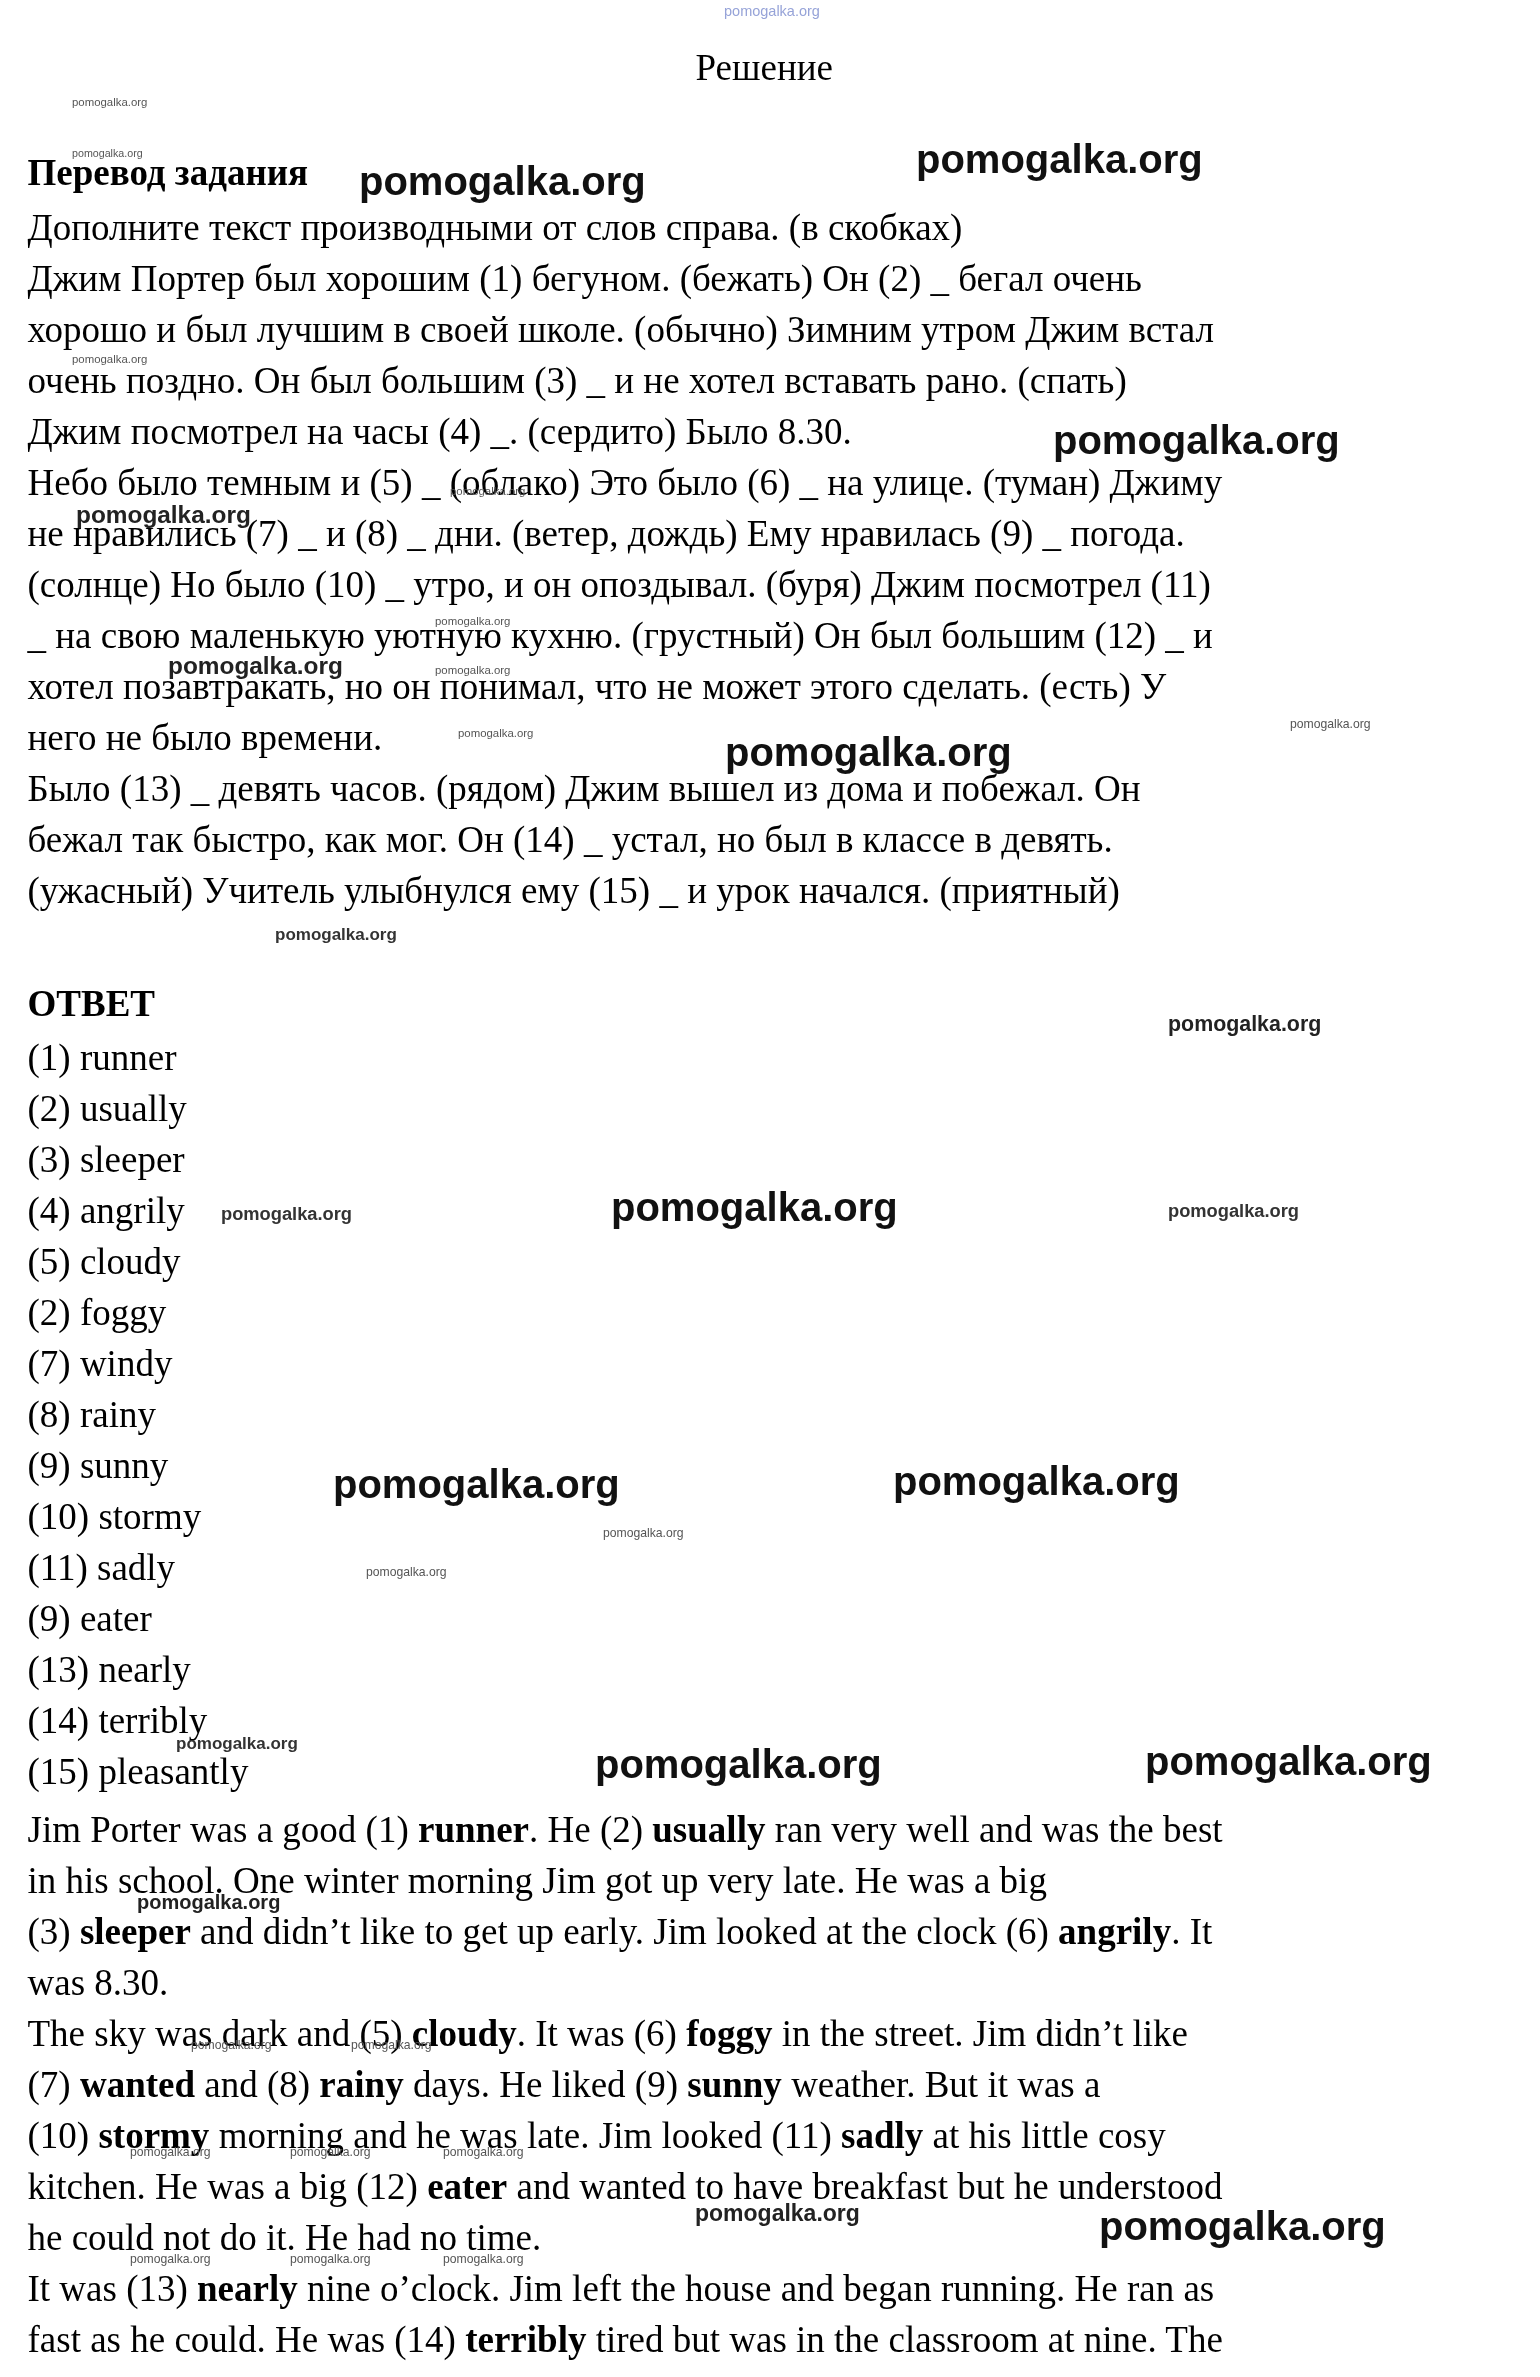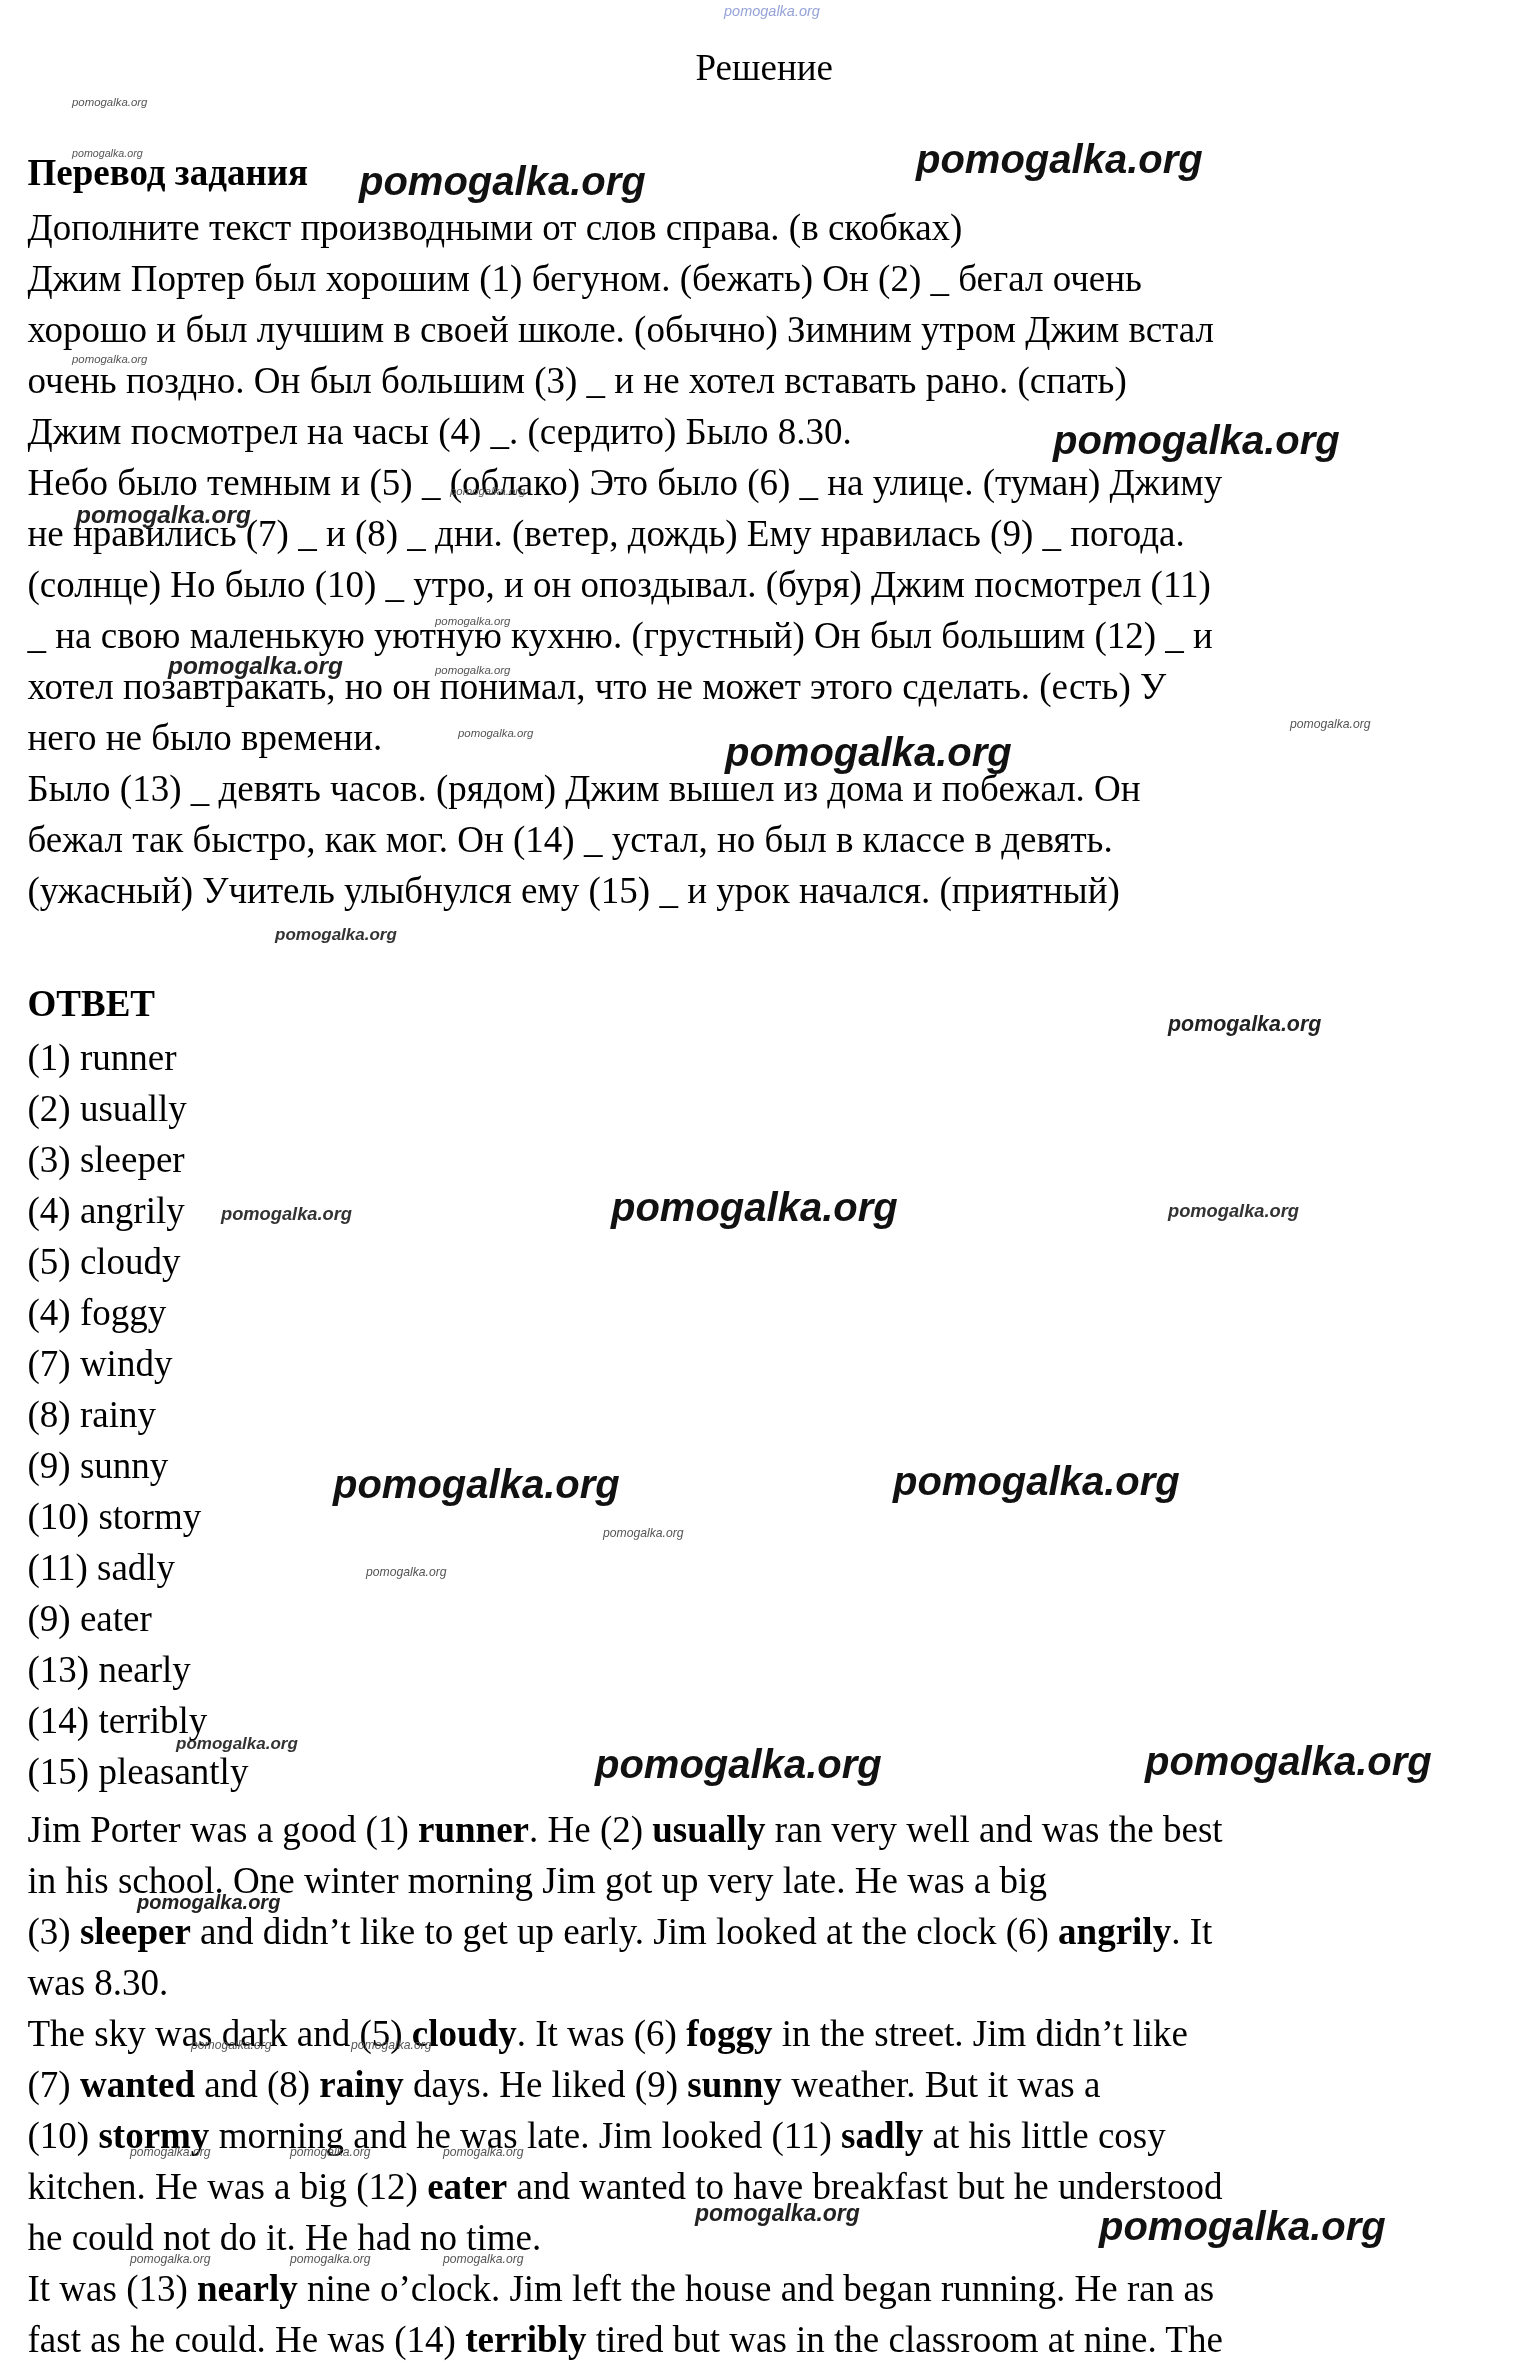--- a/index.html
+++ b/index.html
@@ -43,21 +43,20 @@
     margin: 64px 0 4.6px 0;
   }
   .answers .para { white-space: normal; }
   .eng { margin-top: 0; }
   .eng-block { margin-top: 7.6px; }
   #watermarks {
     position: absolute;
     left: 0; top: 0;
     width: 1531px; height: 2377px;
     pointer-events: none;
-    font-style: italic;
   }
   .wm {
     position: absolute;
     font-family: "Liberation Sans", sans-serif;
     white-space: nowrap;
   }
 </style>
 </head>
 <body>
 
@@ -83,21 +82,21 @@
 (ужасный) Учитель улыбнулся ему (15) _ и урок начался. (приятный)</div>
 
   <div class="answer-heading">ОТВЕТ</div>
 
   <div class="answers">
     <div class="para">(1) runner</div>
     <div class="para">(2) usually</div>
     <div class="para">(3) sleeper</div>
     <div class="para">(4) angrily</div>
     <div class="para">(5) cloudy</div>
-    <div class="para">(4) foggy</div>
+    <div class="para">(2) foggy</div>
     <div class="para">(7) windy</div>
     <div class="para">(8) rainy</div>
     <div class="para">(9) sunny</div>
     <div class="para">(10) stormy</div>
     <div class="para">(11) sadly</div>
     <div class="para">(9) eater</div>
     <div class="para">(13) nearly</div>
     <div class="para">(14) terribly</div>
     <div class="para">(15) pleasantly</div>
   </div>

